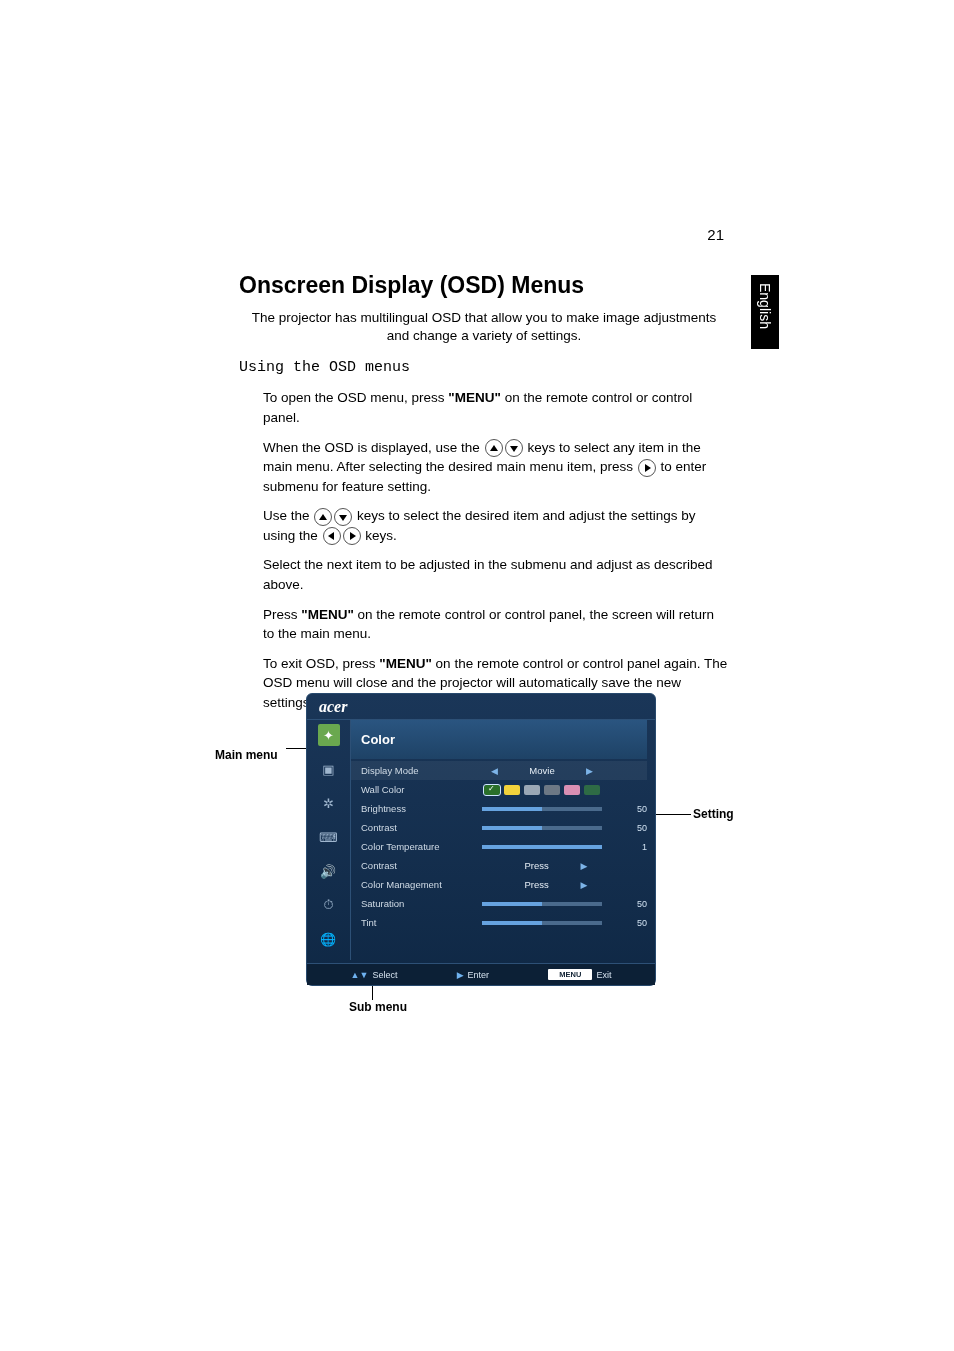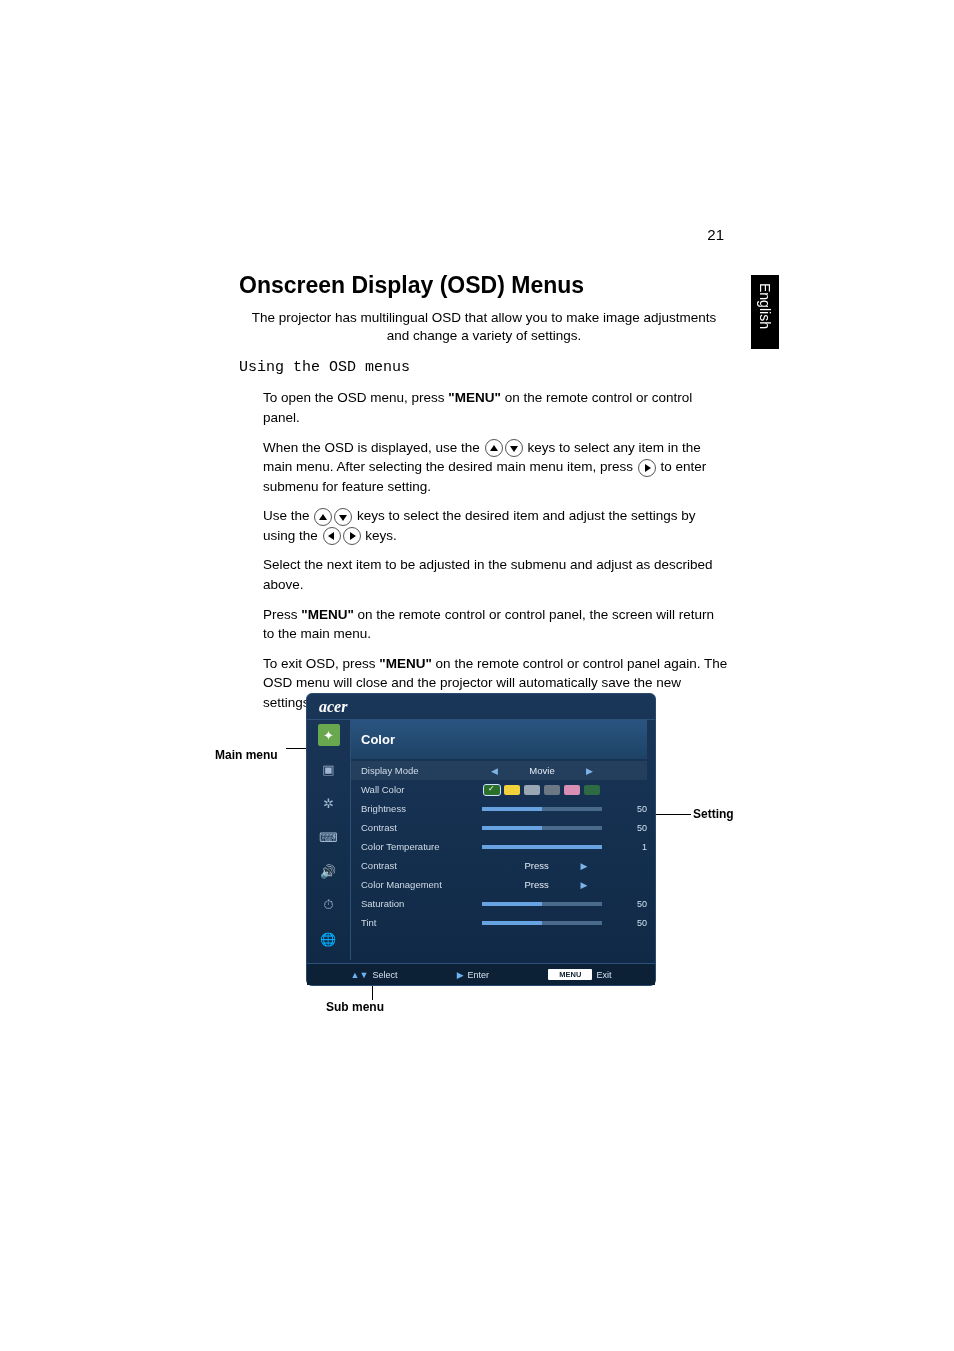--- a/index.html
+++ b/index.html
@@ -266,21 +266,21 @@
   .r-tri { color: #6fb2f0; font-size: 9px; }
 
   
   .callout {
     position: absolute;
     font-size: 12px;
     font-weight: bold;
   }
   .callout.mm { top: 740px; left: 215px; margin-top: 8px; }
   .callout.set { top: 807px; left: 693px; }
-  .callout.sub { top: 1000px; left: 326px; }
+  .callout.sub { top: 1000px; left: 349px; }
   .cline {
     position: absolute;
     background: #000;
   }
   .cline.mm1 { top: 748px; left: 286px; width: 25px; height: 1px; }
   .cline.set1 { top: 814px; left: 649px; width: 42px; height: 1px; }
   .cline.sub1 { top: 982px; left: 372px; width: 1px; height: 18px; }
 </style>
 </head>
 <body>

